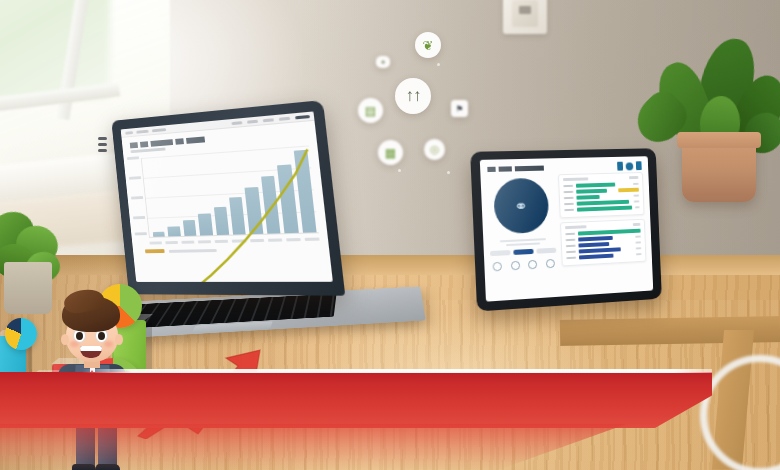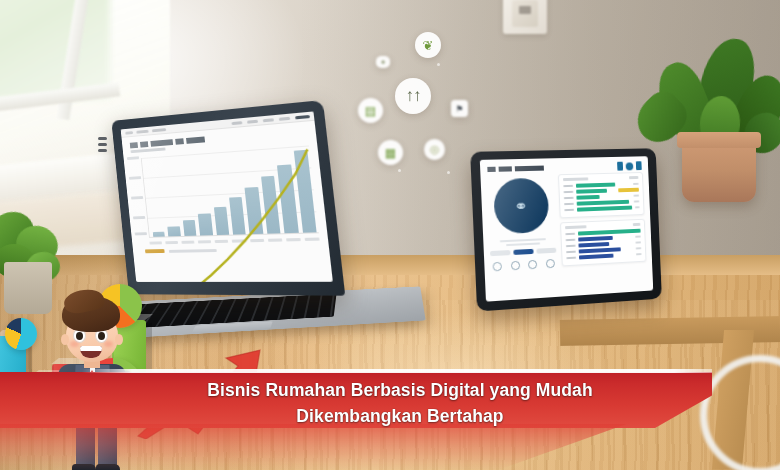--- a/index.html
+++ b/index.html
@@ -617,18 +617,14 @@
           <div class="g-teeth"></div>
         </div>
       <div class="g-hair"></div>
       <div class="g-hair-q"></div>
     </div>
   </div>
 
   <div id="banner"></div>
   <div id="banner-top-line"></div>
   <div id="banner-fade"></div>
-  <div id="banner-text">
-    <span class="l1">Bisnis Rumahan Berbasis Digital yang Mudah</span>
-    <span class="l2">Dikembangkan Bertahap</span>
-  </div>
 
 </div>
 
 </body></html>

